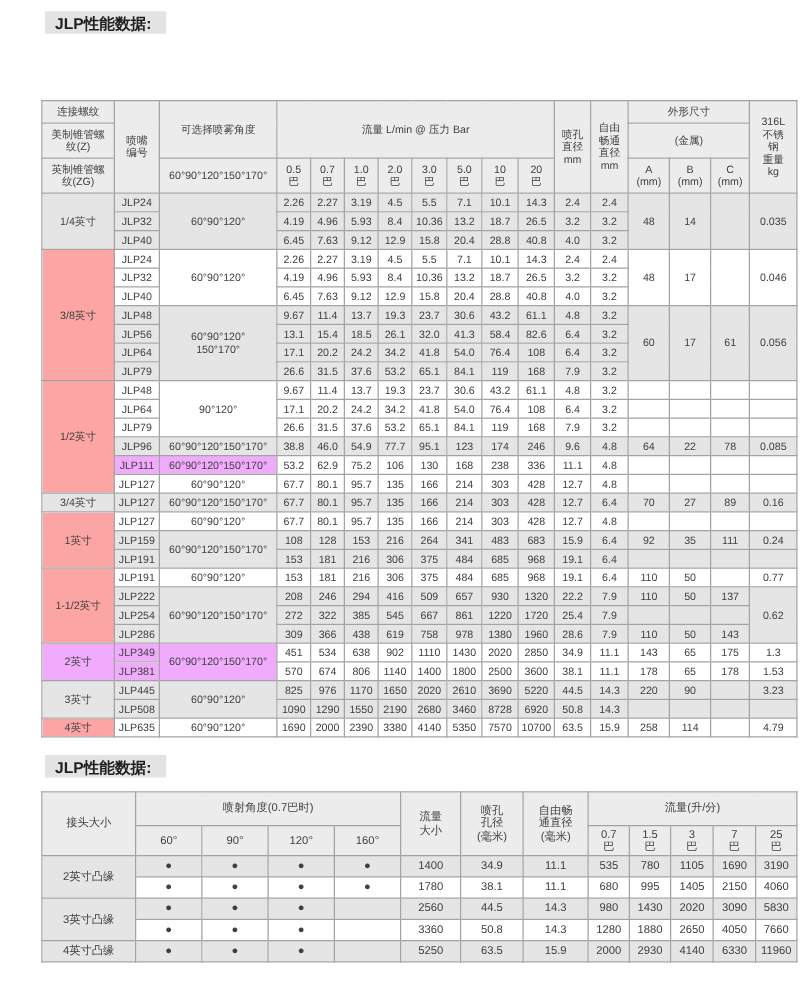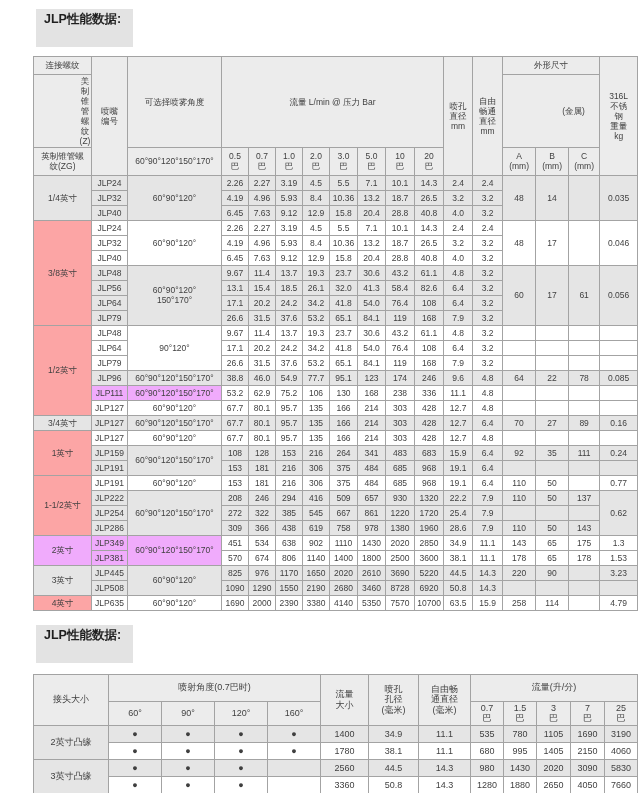--- a/index.html
+++ b/index.html
@@ -2,21 +2,21 @@
 <html><head>
 <meta charset="utf-8">
 <style>
   html,body{margin:0;padding:0;}
   body{
     width:644px;height:793px;background:#fff;position:relative;overflow:hidden;
     font-family:"Liberation Sans","DejaVu Sans",sans-serif;color:#3f3f3f;
   }
   .badge{
     display:inline-block;background:#e3e3e3;color:#1f1f1f;font-weight:bold;
-    font-size:12.5px;padding:4px 12px 20px 8px;margin:9px 0 9px 36px;line-height:1.1;text-align:center;
+    font-size:12.5px;padding:4px 12px 0 8px;margin:9px 0 9px 36px;line-height:1.1;text-align:center;
   }
   .watermark{
     position:absolute;left:292px;top:526px;font-size:50px;font-weight:normal;
     color:rgba(190,190,190,0.28);letter-spacing:10px;z-index:0;white-space:nowrap;
   }
   table.tbl{
     border-collapse:collapse;table-layout:fixed;margin-left:33px;
     position:relative;z-index:1;background:#fff;
   }
   .tbl th,.tbl td{
@@ -24,39 +24,39 @@
     font-size:8.5px;line-height:1.18;padding:1px 0;white-space:pre-line;
     overflow:hidden;color:#3f3f3f;font-weight:normal;
   }
   .tbl{border:1px solid #8a8a8a;}
   .tbl thead th{background:#ececec;}
   .tbl tbody td{background:#fff;height:12px;}
   .tbl tbody tr.bg-g td{background:#e5e5e5;}
   .tbl tbody td.cg{background:#f0abfc;}
   .tbl tbody td.cw{background:#fca5a5;}
   .tbl1 thead tr:nth-child(1) th{height:15px;}
-  .tbl1 thead tr:nth-child(2) th{height:25px;padding-left:45px;}
+  .tbl1 thead tr:nth-child(2) th{height:25px;}
   .tbl1 thead tr:nth-child(3) th{height:25px;}
   .tbl2{margin-top:2px;}
   .tbl2 thead tr:nth-child(1) th{height:24px;font-size:9px;}
   .tbl2 thead tr:nth-child(2) th{height:15px;font-size:9px;}
   .tbl2 tbody td{height:14px;font-size:9px;}
   .apps{margin:4px 0 0 60px;}
   .app-item{display:inline-block;margin-right:78px;font-size:12.5px;color:#2b2b2b;}
 </style>
 </head>
 <body>
 
 
 
 <div class="watermark">环保设备</div>
 
 <div class="badge">JLP性能数据:</div>
 
-<table class="tbl tbl1" style="width:604px;">
+<table class="tbl tbl1" style="width:604px;margin-top:44px;">
   <colgroup>
     <col style="width:58px">
       <col style="width:36px">
       <col style="width:94px">
     <col style="width:27px">
       <col style="width:27px">
       <col style="width:27px">
       <col style="width:27px">
     <col style="width:28px">
       <col style="width:28px">

